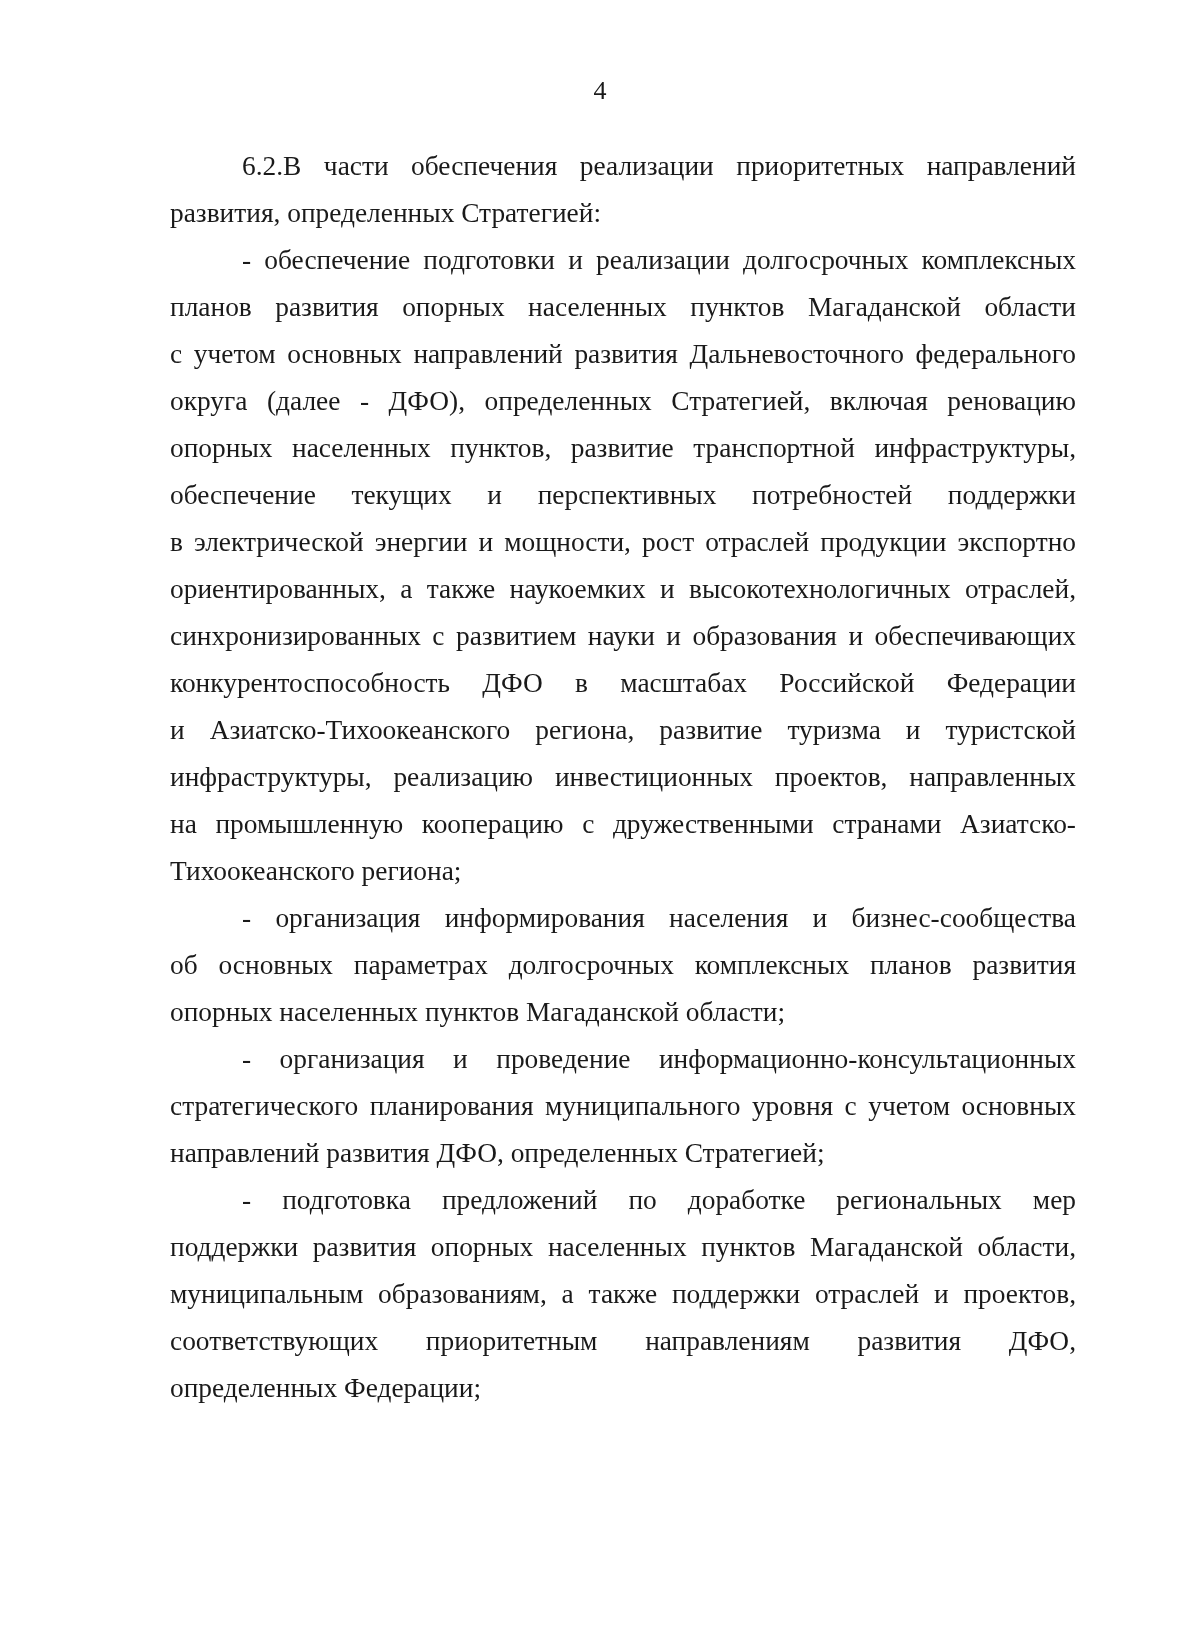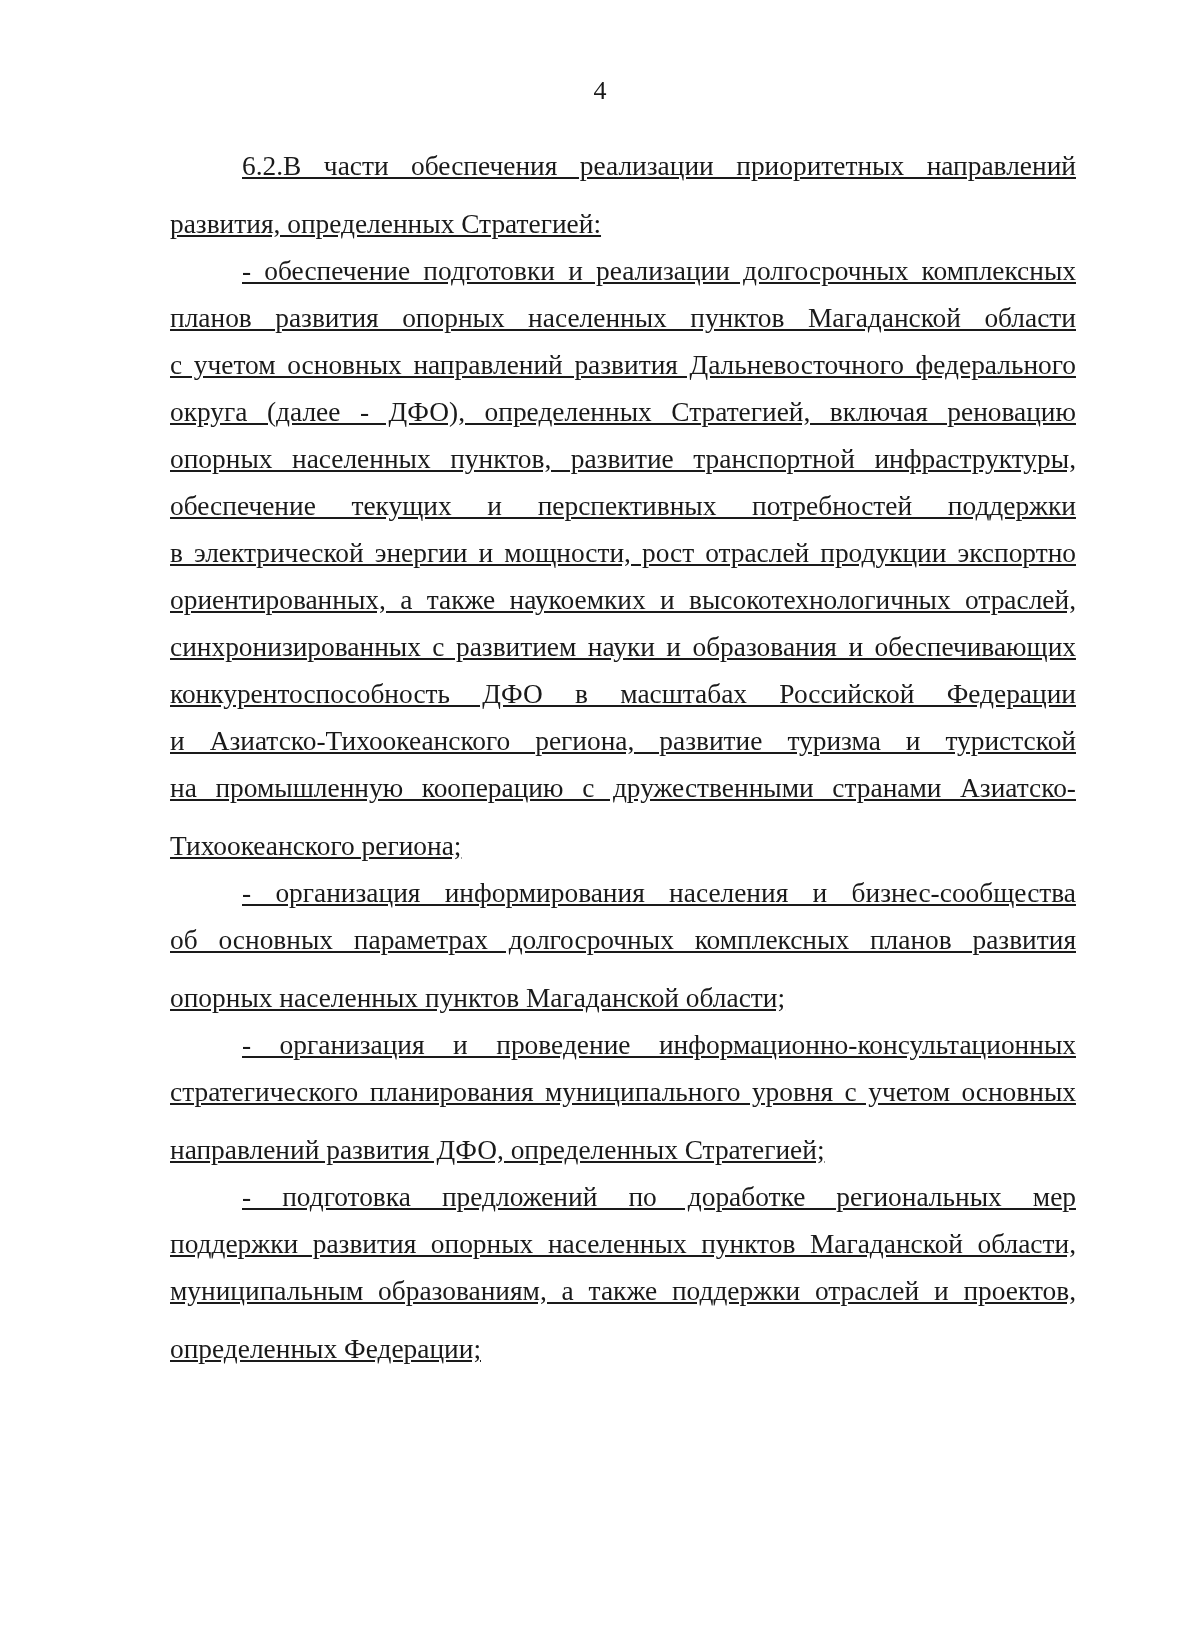--- a/index.html
+++ b/index.html
@@ -41,28 +41,26 @@
       text-align: justify;
     }
     .line {
       display: block;
       text-align: justify;
       text-align-last: justify;
       white-space: nowrap;
     }
     .line.last {
       text-align-last: left;
-      margin-top: 11px;
     }
     .line.first {
       padding-left: 72px;
     }
     .para-wrap {
       margin: 0;
-      text-decoration: underline;
     }
   </style>
 </head>
 <body>
 
 <div class="page">
   <div class="page-number">4</div>
 
   <div class="body-text">
 
@@ -76,37 +74,39 @@
       <span class="line">планов развития опорных населенных пунктов Магаданской области</span>
       <span class="line">с учетом основных направлений развития Дальневосточного федерального</span>
       <span class="line">округа (далее - ДФО), определенных Стратегией, включая реновацию</span>
       <span class="line">опорных населенных пунктов, развитие транспортной инфраструктуры,</span>
       <span class="line">обеспечение текущих и перспективных потребностей поддержки</span>
       <span class="line">в электрической энергии и мощности, рост отраслей продукции экспортно</span>
       <span class="line">ориентированных, а также наукоемких и высокотехнологичных отраслей,</span>
       <span class="line">синхронизированных с развитием науки и образования и обеспечивающих</span>
       <span class="line">конкурентоспособность ДФО в масштабах Российской Федерации</span>
       <span class="line">и Азиатско-Тихоокеанского региона, развитие туризма и туристской</span>
+      <span class="line">инфраструктуры, реализацию инвестиционных проектов, направленных</span>
       <span class="line">на промышленную кооперацию с дружественными странами Азиатско-</span>
       <span class="line last">Тихоокеанского региона;</span>
     </div>
 
     <div class="para-wrap">
       <span class="line first">- организация информирования населения и бизнес-сообщества</span>
       <span class="line">об основных параметрах долгосрочных комплексных планов развития</span>
       <span class="line last">опорных населенных пунктов Магаданской области;</span>
     </div>
 
     <div class="para-wrap">
       <span class="line first">- организация и проведение информационно-консультационных</span>
       <span class="line">стратегического планирования муниципального уровня с учетом основных</span>
       <span class="line last">направлений развития ДФО, определенных Стратегией;</span>
     </div>
 
     <div class="para-wrap">
       <span class="line first">- подготовка предложений по доработке региональных мер</span>
       <span class="line">поддержки развития опорных населенных пунктов Магаданской области,</span>
       <span class="line">муниципальным образованиям, а также поддержки отраслей и проектов,</span>
+      <span class="line">соответствующих приоритетным направлениям развития ДФО,</span>
       <span class="line last">определенных Федерации;</span>
     </div>
 
   </div>
 </div>
 
 </body></html>

